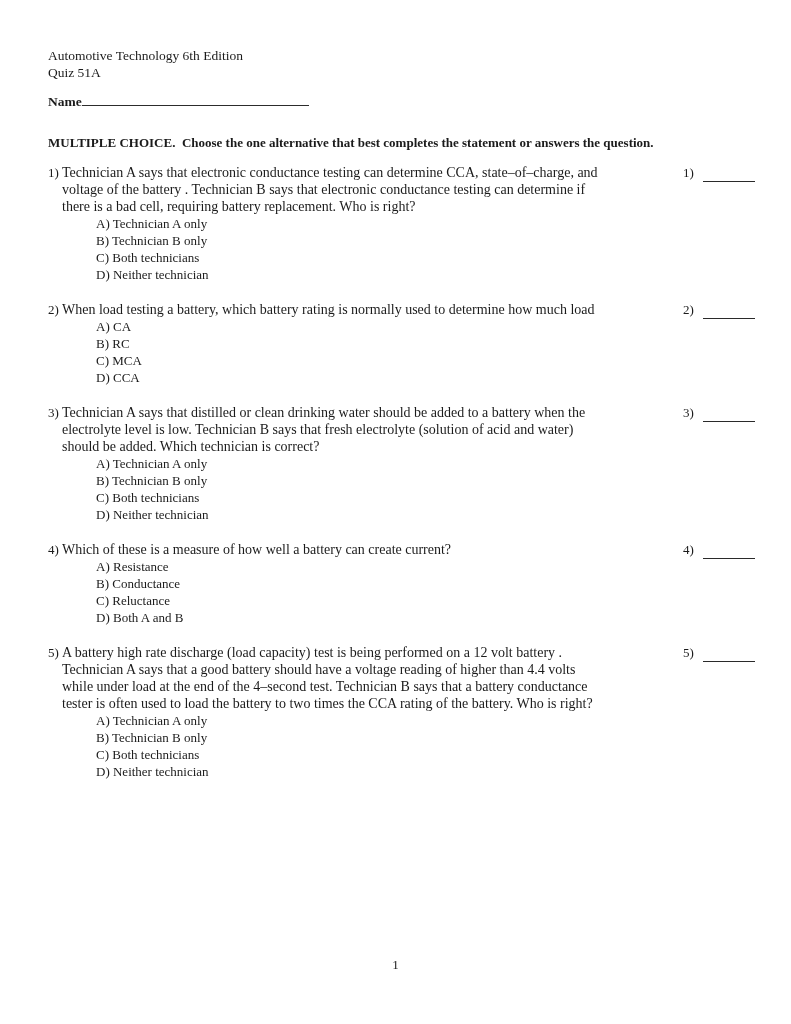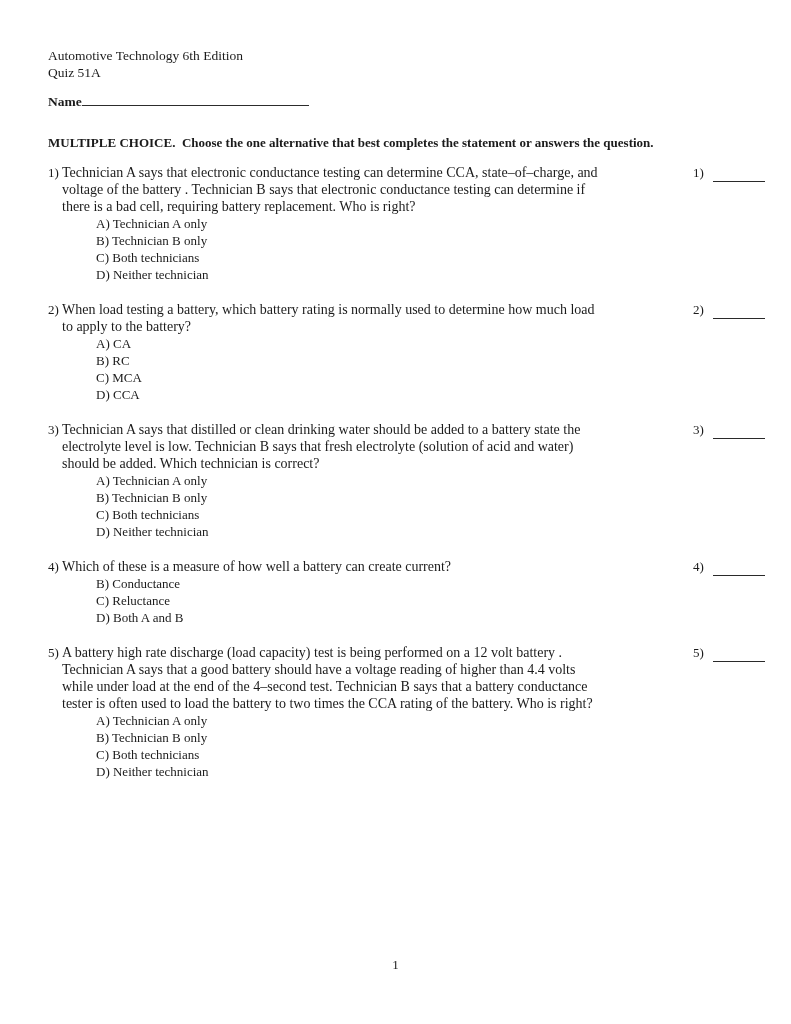--- a/index.html
+++ b/index.html
@@ -5,21 +5,21 @@
   * { margin: 0; padding: 0; box-sizing: border-box; }
   html, body { background: #e9e9e9; }
   body { display: flex; justify-content: center; }
   .page {
     position: relative;
     width: 791px;
     height: 1024px;
     background: #ffffff;
     color: #1b1b1b;
     font-family: "Liberation Serif", "DejaVu Serif", serif;
-    padding: 47px 24px 0 48px;
+    padding: 47px 34px 0 48px;
     overflow: hidden;
   }
   .doc-header { line-height: 17px; font-size: 13.5px; }
   .doc-title, .quiz-number { white-space: pre; }
   .name-row { margin-top: 12px; height: 17px; font-size: 13.5px; line-height: 17px; }
   .name-label { font-weight: bold; }
   .name-line {
     display: inline-block;
     width: 227px;
     height: 13px;
@@ -106,42 +106,41 @@
         <span class="ans-line"></span>
       </div>
     </div>
 
     <div class="question">
       <div class="q-body">
         <div class="q-head">
           <span class="q-num">2)</span>
           <div class="q-lines">
             <div class="q-line">When load testing a battery, which battery rating is normally used to determine how much load</div>
-            <div class="q-line">to apply to the battery?</div>
           </div>
         </div>
         <div class="q-options">
           <div class="option">A) CA</div>
           <div class="option">B) RC</div>
           <div class="option">C) MCA</div>
           <div class="option">D) CCA</div>
         </div>
       </div>
       <div class="q-answer">
         <span class="ans-num">2)</span>
         <span class="ans-line"></span>
       </div>
     </div>
 
     <div class="question">
       <div class="q-body">
         <div class="q-head">
           <span class="q-num">3)</span>
           <div class="q-lines">
-            <div class="q-line">Technician A says that distilled or clean drinking water should be added to a battery state the</div>
+            <div class="q-line">Technician A says that distilled or clean drinking water should be added to a battery when the</div>
             <div class="q-line">electrolyte level is low. Technician B says that fresh electrolyte (solution of acid and water)</div>
             <div class="q-line">should be added. Which technician is correct?</div>
           </div>
         </div>
         <div class="q-options">
           <div class="option">A) Technician A only</div>
           <div class="option">B) Technician B only</div>
           <div class="option">C) Both technicians</div>
           <div class="option">D) Neither technician</div>
         </div>
@@ -154,20 +153,21 @@
 
     <div class="question">
       <div class="q-body">
         <div class="q-head">
           <span class="q-num">4)</span>
           <div class="q-lines">
             <div class="q-line">Which of these is a measure of how well a battery can create current?</div>
           </div>
         </div>
         <div class="q-options">
+          <div class="option">A) Resistance</div>
           <div class="option">B) Conductance</div>
           <div class="option">C) Reluctance</div>
           <div class="option">D) Both A and B</div>
         </div>
       </div>
       <div class="q-answer">
         <span class="ans-num">4)</span>
         <span class="ans-line"></span>
       </div>
     </div>

